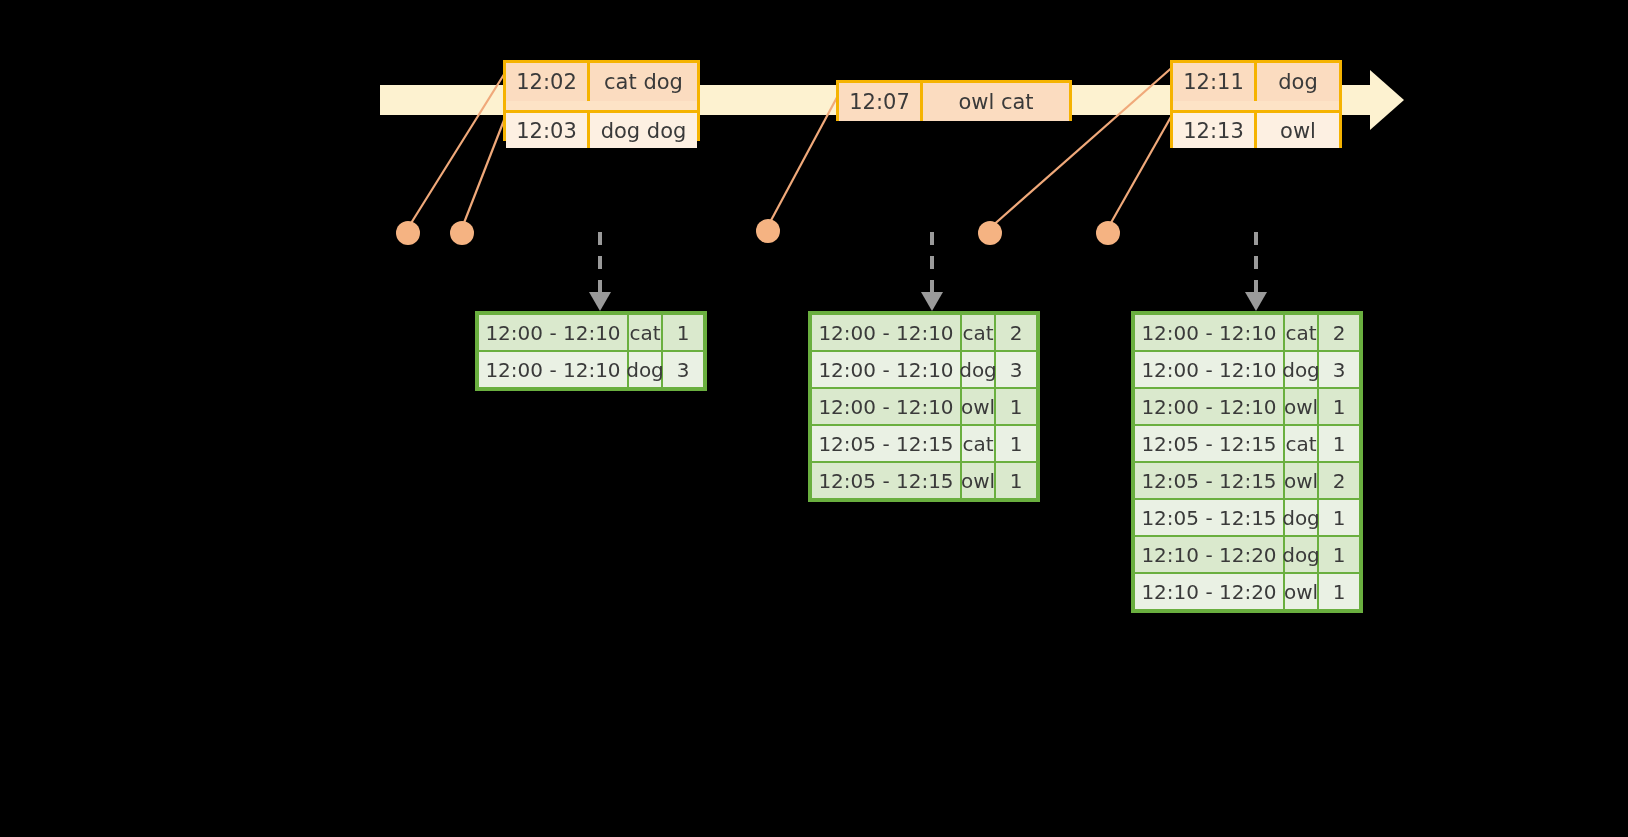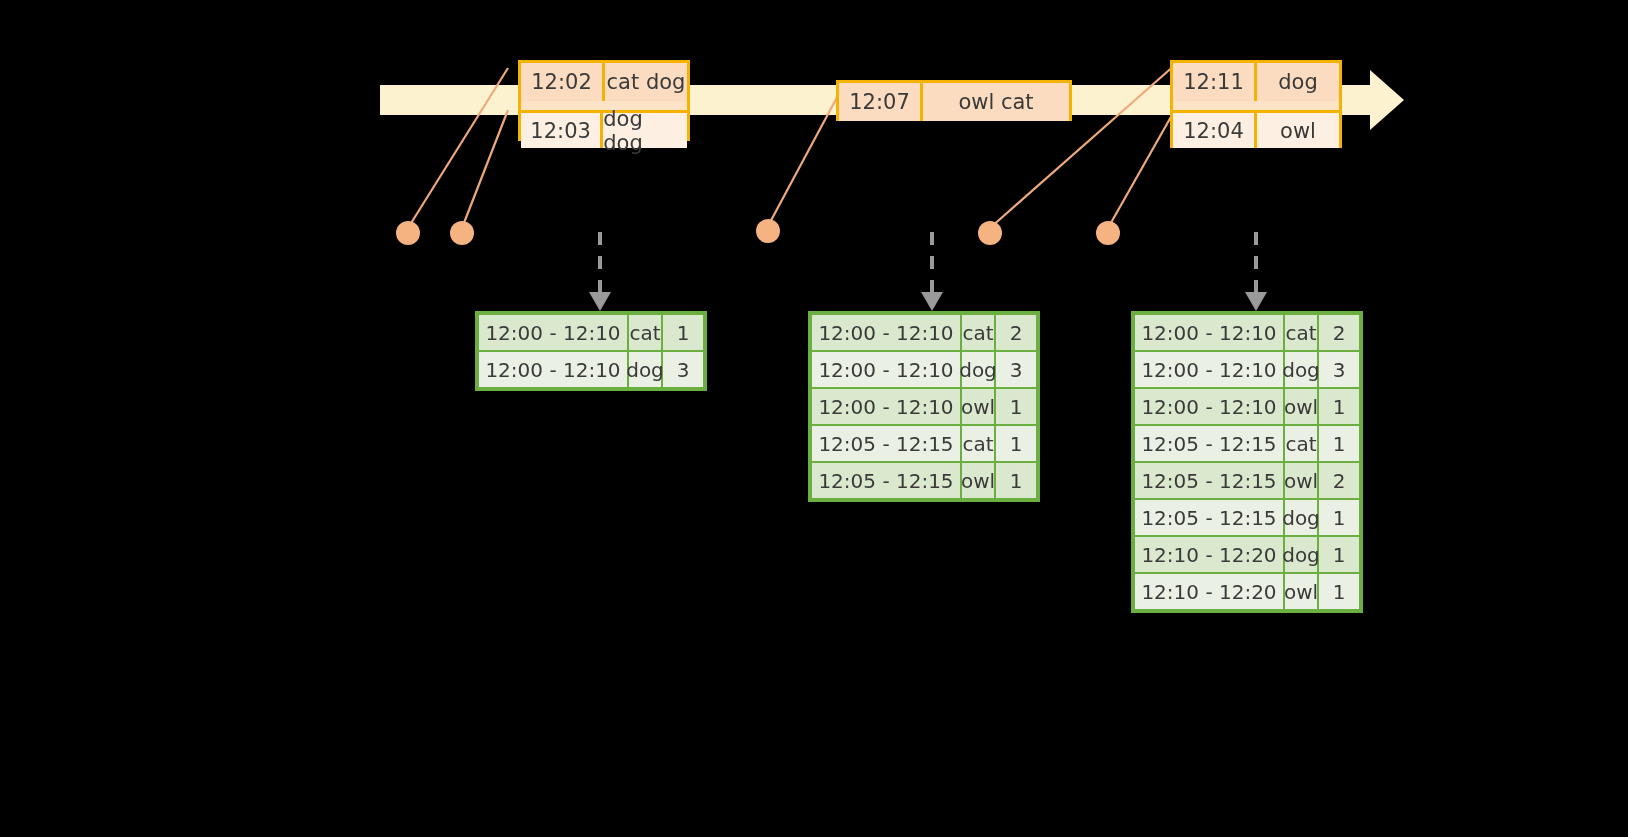--- a/index.html
+++ b/index.html
@@ -135,21 +135,21 @@
       <line x1="932" y1="232" x2="932" y2="292"></line>
       <line x1="1256" y1="232" x2="1256" y2="292"></line>
     </g>
     <g fill="#9a9a9a">
       <polygon points="589,292 611,292 600,311"></polygon>
       <polygon points="921,292 943,292 932,311"></polygon>
       <polygon points="1245,292 1267,292 1256,311"></polygon>
     </g>
   </svg>
 
-  <div class="event-box" style="left:518px; top:60px; width:172px; height:81px;">
+  <div class="event-box" style="left:503px; top:60px; width:197px; height:81px;">
     <div class="event-row odd">
       <div class="ev-cell ev-time">12:02</div>
       <div class="ev-cell ev-payload">cat dog</div>
     </div>
     <div class="event-row even">
       <div class="ev-cell ev-time">12:03</div>
       <div class="ev-cell ev-payload">dog dog</div>
     </div>
   </div>
 
@@ -159,21 +159,21 @@
       <div class="ev-cell ev-payload">owl cat</div>
     </div>
   </div>
 
   <div class="event-box" style="left:1170px; top:60px; width:172px; height:88px;">
     <div class="event-row odd">
       <div class="ev-cell ev-time">12:11</div>
       <div class="ev-cell ev-payload">dog</div>
     </div>
     <div class="event-row even">
-      <div class="ev-cell ev-time">12:04</div>
+      <div class="ev-cell ev-time">12:13</div>
       <div class="ev-cell ev-payload">owl</div>
     </div>
   </div>
 
   <div class="dot" style="left:396px; top:221px;"></div>
   <div class="dot" style="left:450px; top:221px;"></div>
   <div class="dot" style="left:756px; top:219px;"></div>
   <div class="dot" style="left:978px; top:221px;"></div>
   <div class="dot" style="left:1096px; top:221px;"></div>
 

